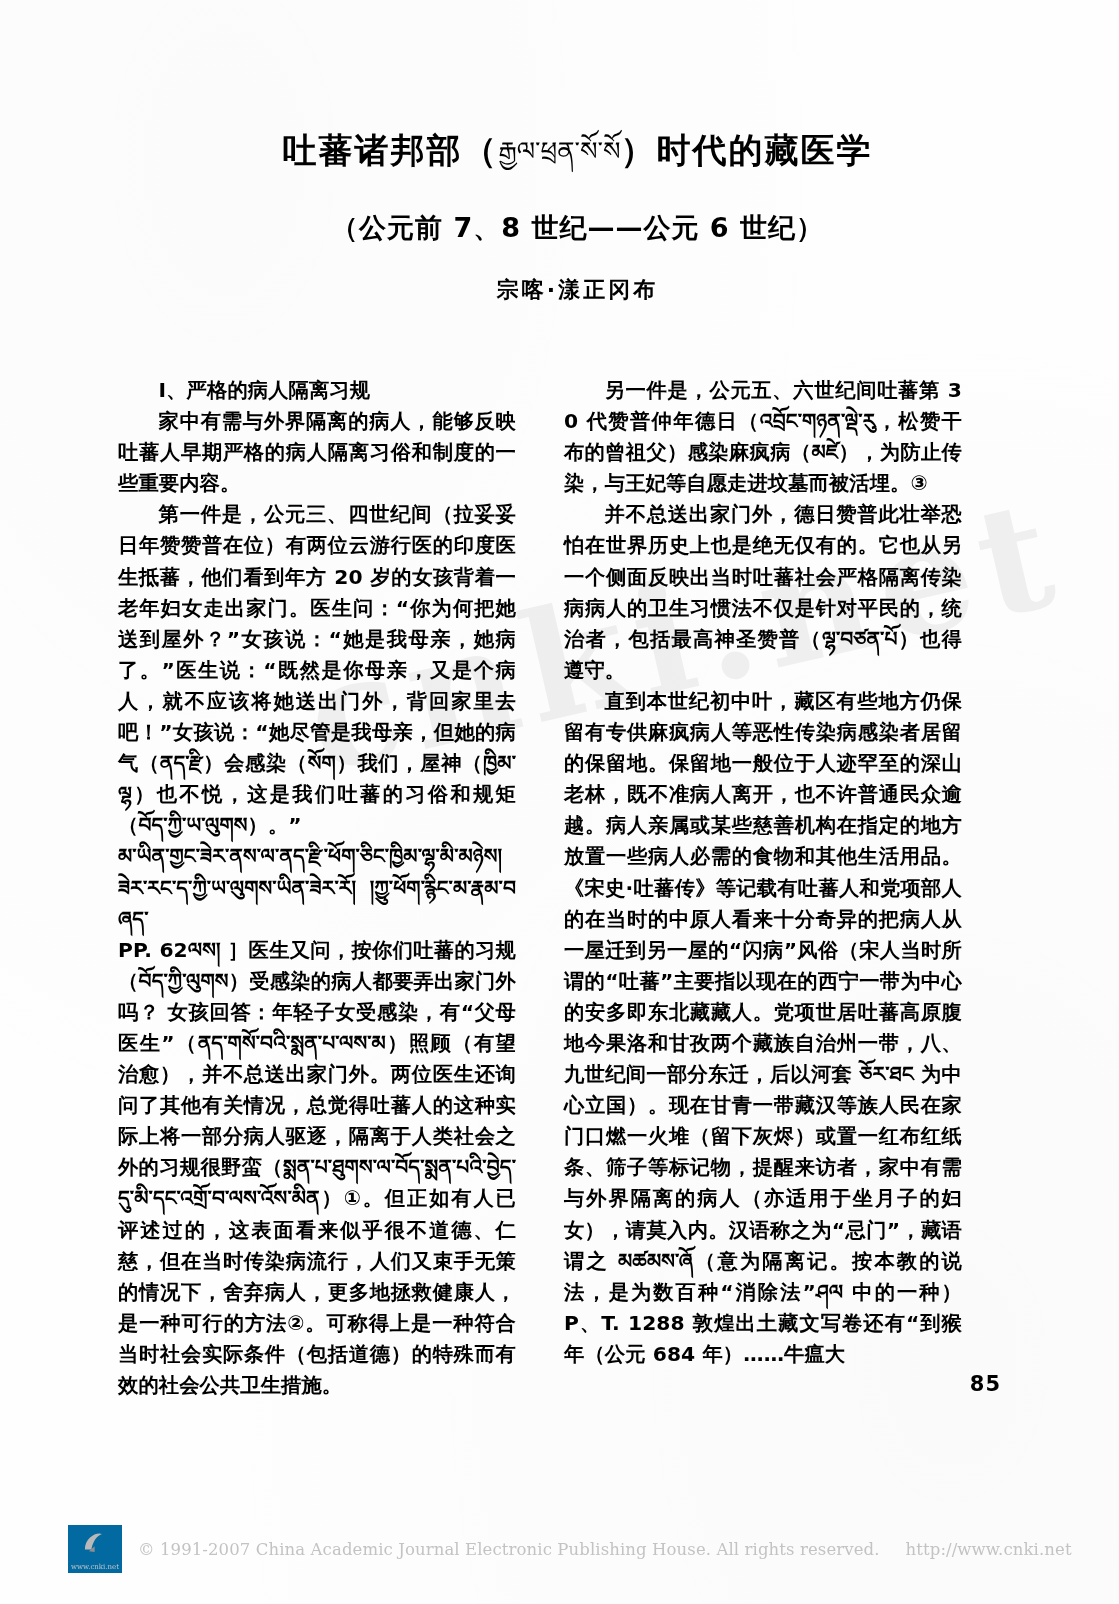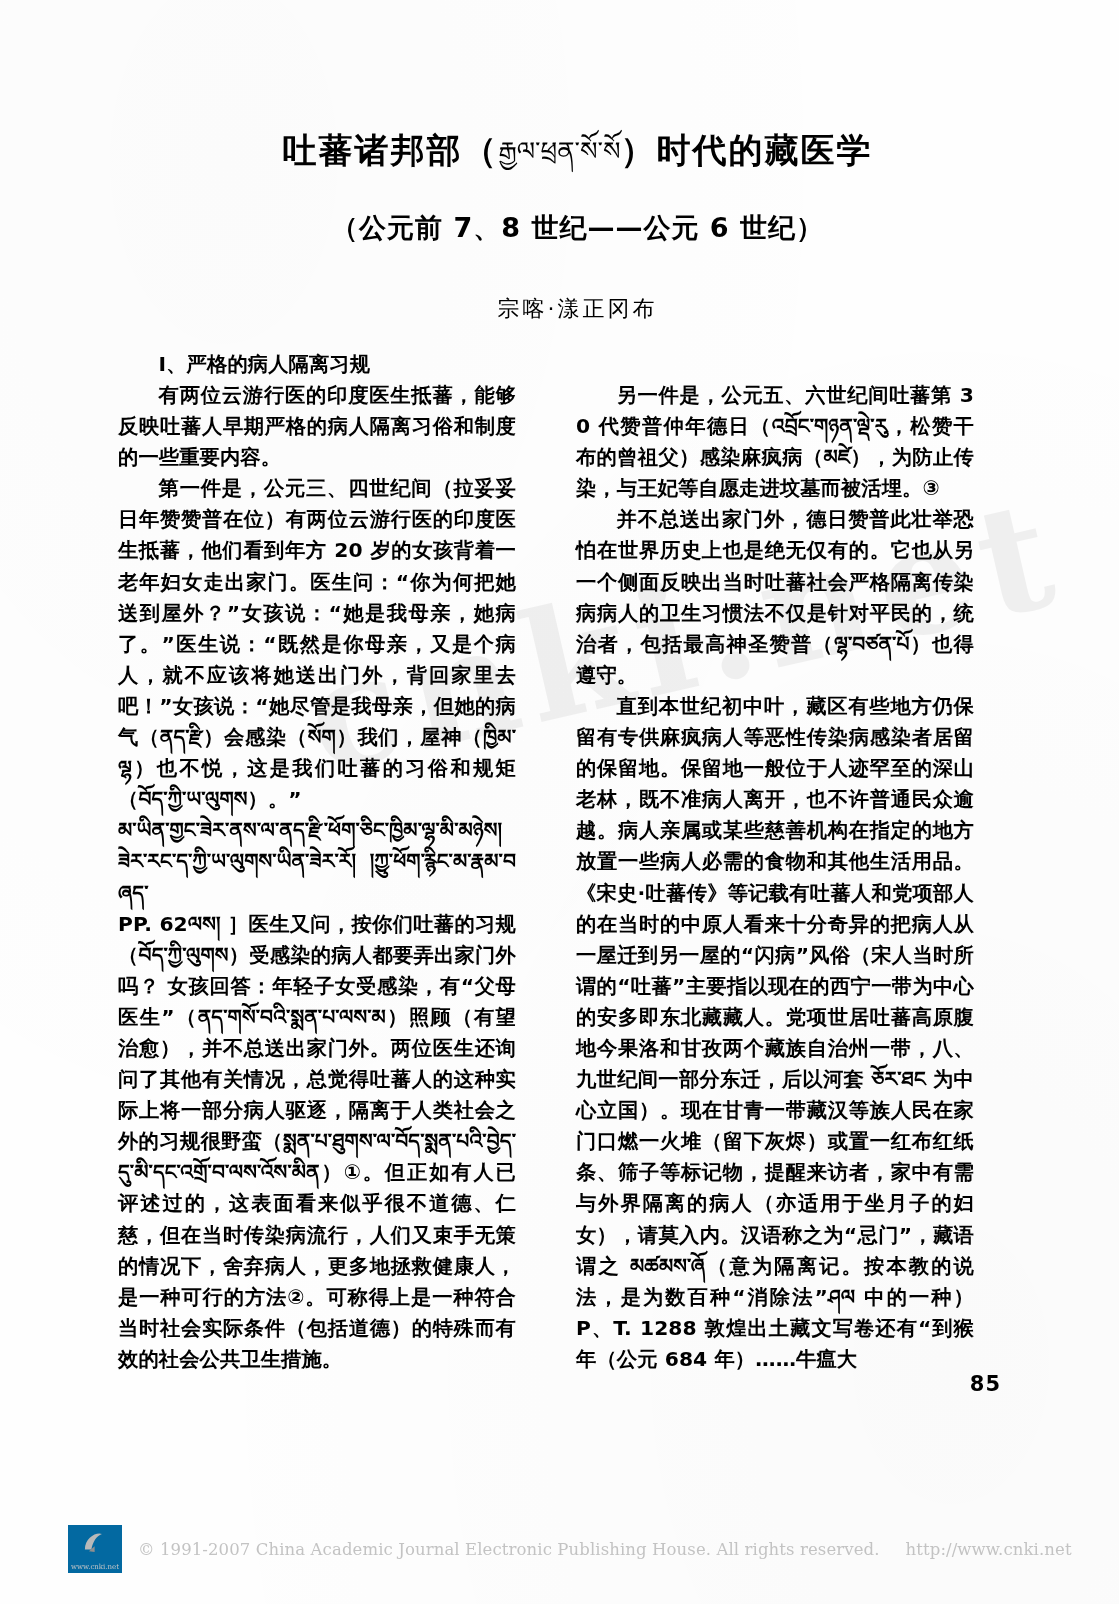--- a/index.html
+++ b/index.html
@@ -73,36 +73,35 @@
     letter-spacing: 0px;
     vertical-align: 2px;
   }
   .doc-subtitle {
     margin-top: 36px;
     font-size: 27px;
     font-weight: 700;
     letter-spacing: 1px;
   }
   .doc-author {
-    margin-top: 48px;
+    margin-top: 29px;
     font-size: 22px;
-    font-weight: 400;
+    font-weight: 700;
     letter-spacing: 3px;
   }
 
   
   .columns {
     position: absolute;
     left: 118px;
     right: 118px;
     top: 375px;
     height: 1000px;
     display: flex;
-    gap: 60px;
-    align-items: flex-end;
+    gap: 48px;
   }
   .col {
     width: 398px;
     flex: 0 0 398px;
   }
   .col p,
   .col .section-head {
     margin: 0;
     font-size: 20.3px;
     line-height: 31.1px;
@@ -199,21 +198,21 @@
   <div class="doc-header">
     <div class="doc-title"><span>吐蕃诸邦部（</span><span class="tib-inline">རྒྱལ་ཕྲན་སོ་སོ</span><span>）时代的藏医学</span></div>
     <div class="doc-subtitle">（公元前 7、8 世纪——公元 6 世纪）</div>
     <div class="doc-author">宗喀·漾正冈布</div>
   </div>
 
   <div class="columns">
 
     <div class="col">
       <div class="section-head">Ⅰ、严格的病人隔离习规</div>
-      <p class="indent">有两位云游行医的印度医生抵蕃，能够反映吐蕃人早期严格的病人隔离习俗和制度的一些重要内容。</p>
+      <p class="indent">家中有需与外界隔离的病人，能够反映吐蕃人早期严格的病人隔离习俗和制度的一些重要内容。</p>
       <p class="indent">第一件是，公元三、四世纪间（拉妥妥日年赞赞普在位）有两位云游行医的印度医生抵蕃，他们看到年方 20 岁的女孩背着一老年妇女走出家门。医生问：“你为何把她送到屋外？”女孩说：“她是我母亲，她病了。”医生说：“既然是你母亲，又是个病人，就不应该将她送出门外，背回家里去吧！”女孩说：“她尽管是我母亲，但她的病气（ནད་རྫི）会感染（སོག）我们，屋神（ཁྱིམ་ལྷ）也不悦，这是我们吐蕃的习俗和规矩（བོད་ཀྱི་ཡ་ལུགས）。”</p>
       <p class="noindent tib">མ་ཡིན་གྱང་ཟེར་ནས་ལ་ནད་རྫི་ཕོག་ཅིང་ཁྱིམ་ལྷ་མི་མཉེས། ཟེར་རང་ད་ཀྱི་ཡ་ལུགས་ཡིན་ཟེར་རོ། །ཀྱུ་ཕོག་རྙིང་མ་རྣམ་བཞད་</p>
       <p class="noindent">PP. 62ལས། ］医生又问，按你们吐蕃的习规（བོད་ཀྱི་ལུགས）受感染的病人都要弄出家门外吗？ 女孩回答：年轻子女受感染，有“父母医生”（ནད་གསོ་བའི་སྨན་པ་ལས་མ）照顾（有望治愈），并不总送出家门外。两位医生还询问了其他有关情况，总觉得吐蕃人的这种实际上将一部分病人驱逐，隔离于人类社会之外的习规很野蛮（སྨན་པ་ཐུགས་ལ་བོད་སྨན་པའི་བྱེད་དུ་མི་དང་འགྲོ་བ་ལས་འོས་མིན）①。但正如有人已评述过的，这表面看来似乎很不道德、仁慈，但在当时传染病流行，人们又束手无策的情况下，舍弃病人，更多地拯救健康人，是一种可行的方法②。可称得上是一种符合当时社会实际条件（包括道德）的特殊而有效的社会公共卫生措施。</p>
     </div>
 
     <div class="col">
       <p class="indent">另一件是，公元五、六世纪间吐蕃第 30 代赞普仲年德日（འབྲོང་གཉན་ལྡེ་རུ，松赞干布的曾祖父）感染麻疯病（མཛེ），为防止传染，与王妃等自愿走进坟墓而被活埋。③</p>
       <p class="indent">并不总送出家门外，德日赞普此壮举恐怕在世界历史上也是绝无仅有的。它也从另一个侧面反映出当时吐蕃社会严格隔离传染病病人的卫生习惯法不仅是针对平民的，统治者，包括最高神圣赞普（ལྷ་བཙན་པོ）也得遵守。</p>
       <p class="indent">直到本世纪初中叶，藏区有些地方仍保留有专供麻疯病人等恶性传染病感染者居留的保留地。保留地一般位于人迹罕至的深山老林，既不准病人离开，也不许普通民众逾越。病人亲属或某些慈善机构在指定的地方放置一些病人必需的食物和其他生活用品。《宋史·吐蕃传》等记载有吐蕃人和党项部人的在当时的中原人看来十分奇异的把病人从一屋迁到另一屋的“闪病”风俗（宋人当时所谓的“吐蕃”主要指以现在的西宁一带为中心的安多即东北藏藏人。党项世居吐蕃高原腹地今果洛和甘孜两个藏族自治州一带，八、九世纪间一部分东迁，后以河套 ཅོར་ཐང 为中心立国）。现在甘青一带藏汉等族人民在家门口燃一火堆（留下灰烬）或置一红布红纸条、筛子等标记物，提醒来访者，家中有需与外界隔离的病人（亦适用于坐月子的妇女），请莫入内。汉语称之为“忌门”，藏语谓之 མཚམས་ཞོ（意为隔离记。按本教的说法，是为数百种“消除法”ཤལ 中的一种）P、T. 1288 敦煌出土藏文写卷还有“到猴年（公元 684 年）……牛瘟大</p>
     </div>

